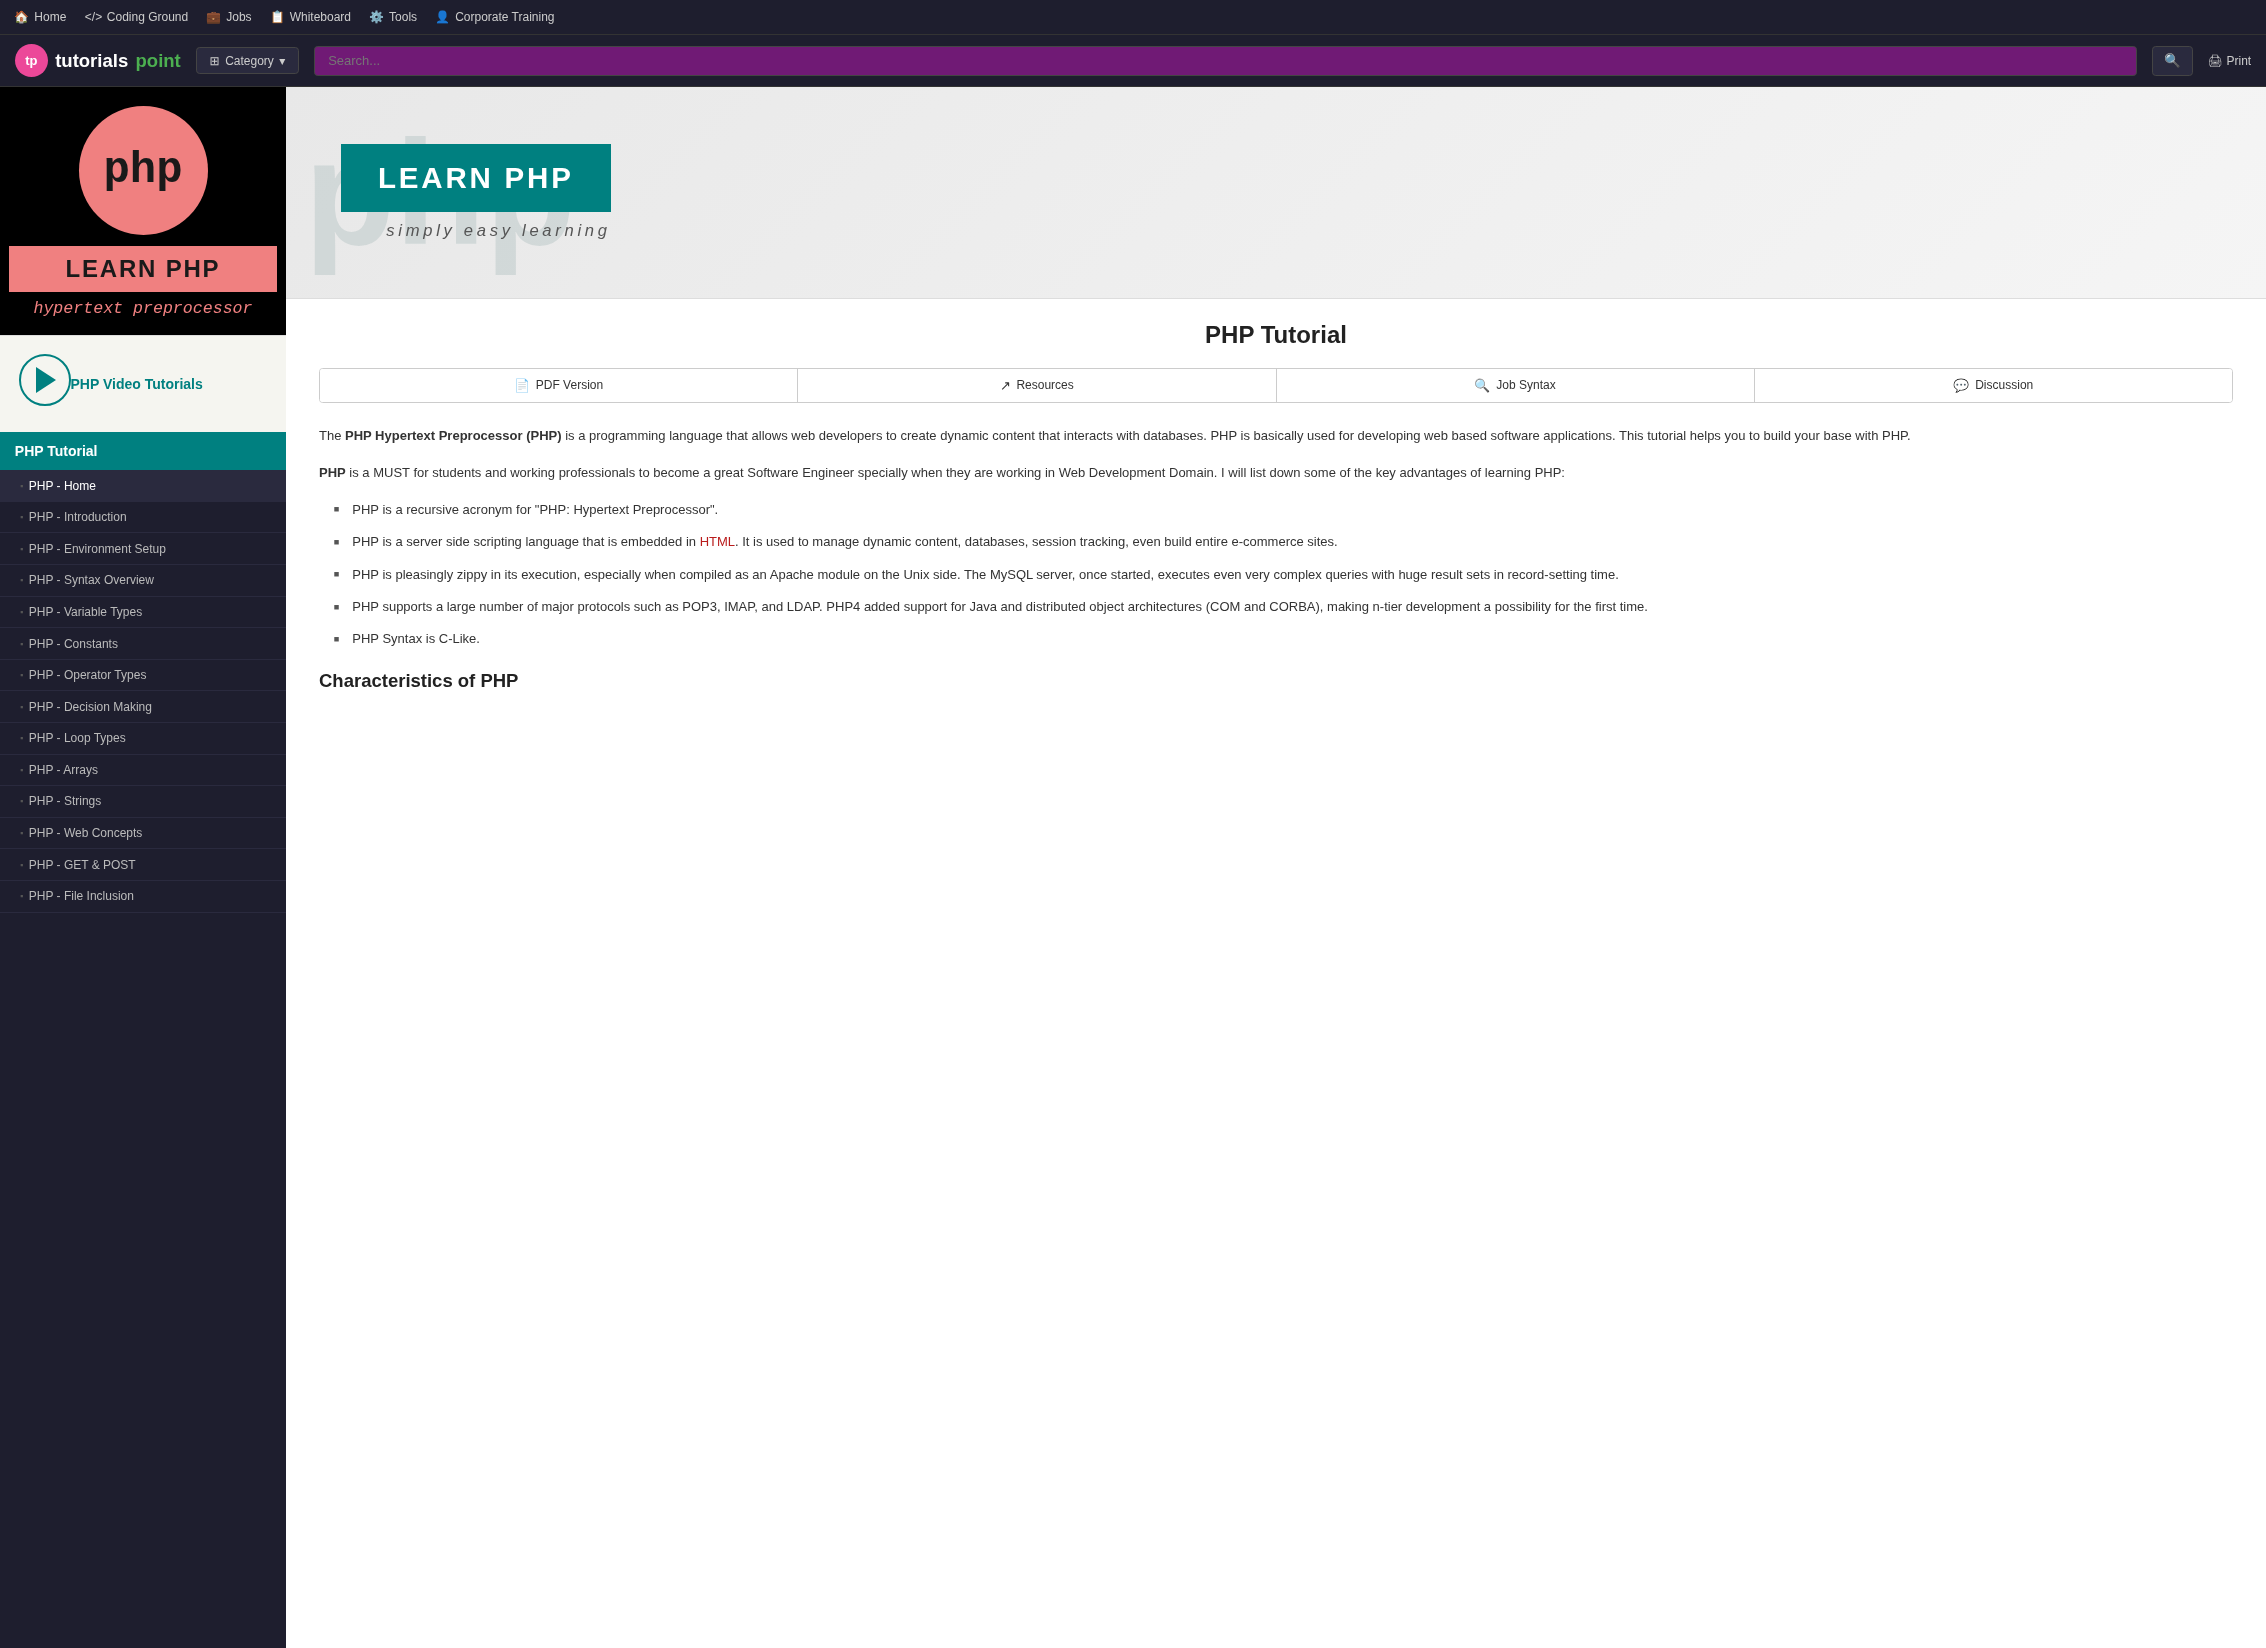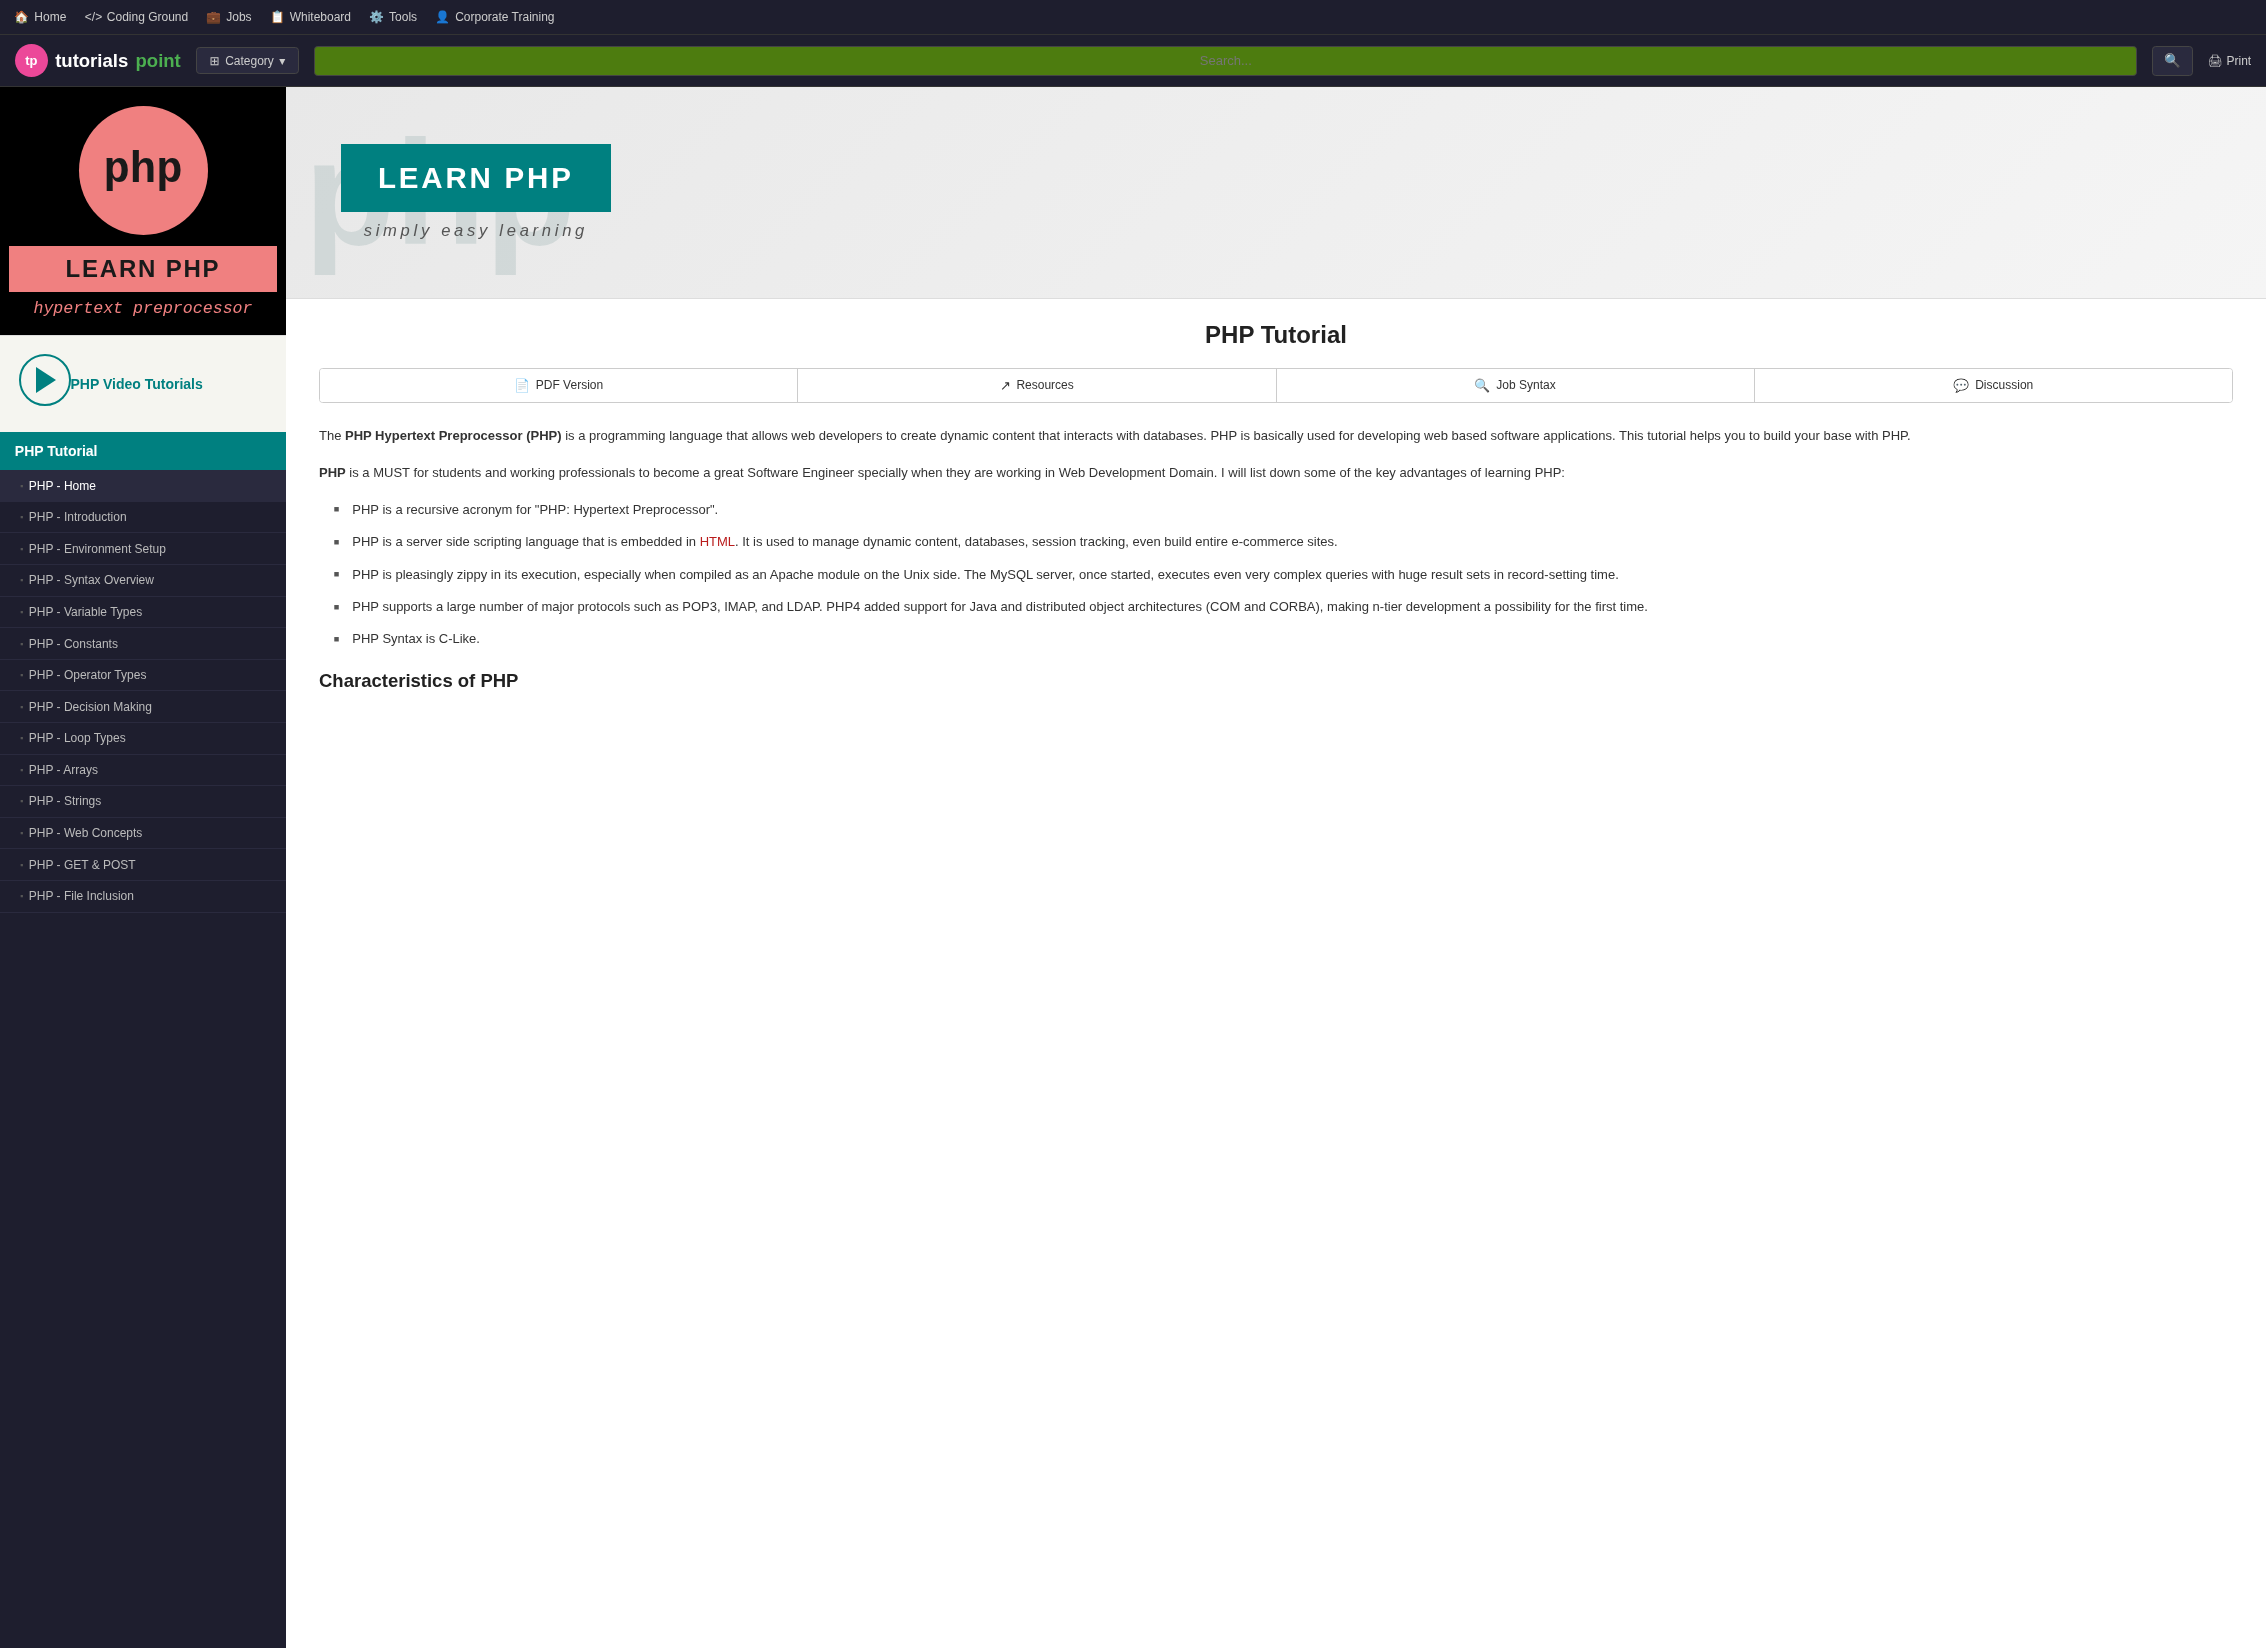--- a/index.html
+++ b/index.html
@@ -52,27 +52,26 @@
       color: #ccc;
       padding: 5.5px 13px;
       border-radius: 3.7px;
       cursor: pointer;
       display: flex; align-items: center; gap: 5.5px;
       font-size: 12px;
       white-space: nowrap;
     }
     #search-bar {
       flex: 1;
-      background: #4d7c0f;
+      background: #701a75;
       border: 0.9px solid #444;
       border-radius: 3.7px;
       padding: 6.5px 13px;
       color: #ccc;
       font-size: 13px;
-      text-align: center;
     }
     #search-icon-btn {
       background: #2a2a3e;
       border: 0.9px solid #444;
       color: #ccc;
       padding: 6.5px 11px;
       border-radius: 3.7px;
       cursor: pointer;
     }
     #print-btn {
@@ -215,20 +214,21 @@
       font-weight: 900;
       padding: 16.6px 37px;
       letter-spacing: 2.8px;
       margin-bottom: 9.2px;
     }
     .simply-text {
       color: #555;
       font-size: 16.6px;
       letter-spacing: 3.7px;
       font-style: italic;
+      text-align: right;
     }
     #content-body {
       padding: 22px 33px;
     }
     #page-title {
       text-align: center;
       font-size: 24px;
       font-weight: bold;
       margin-bottom: 18.5px;
       color: #222;

